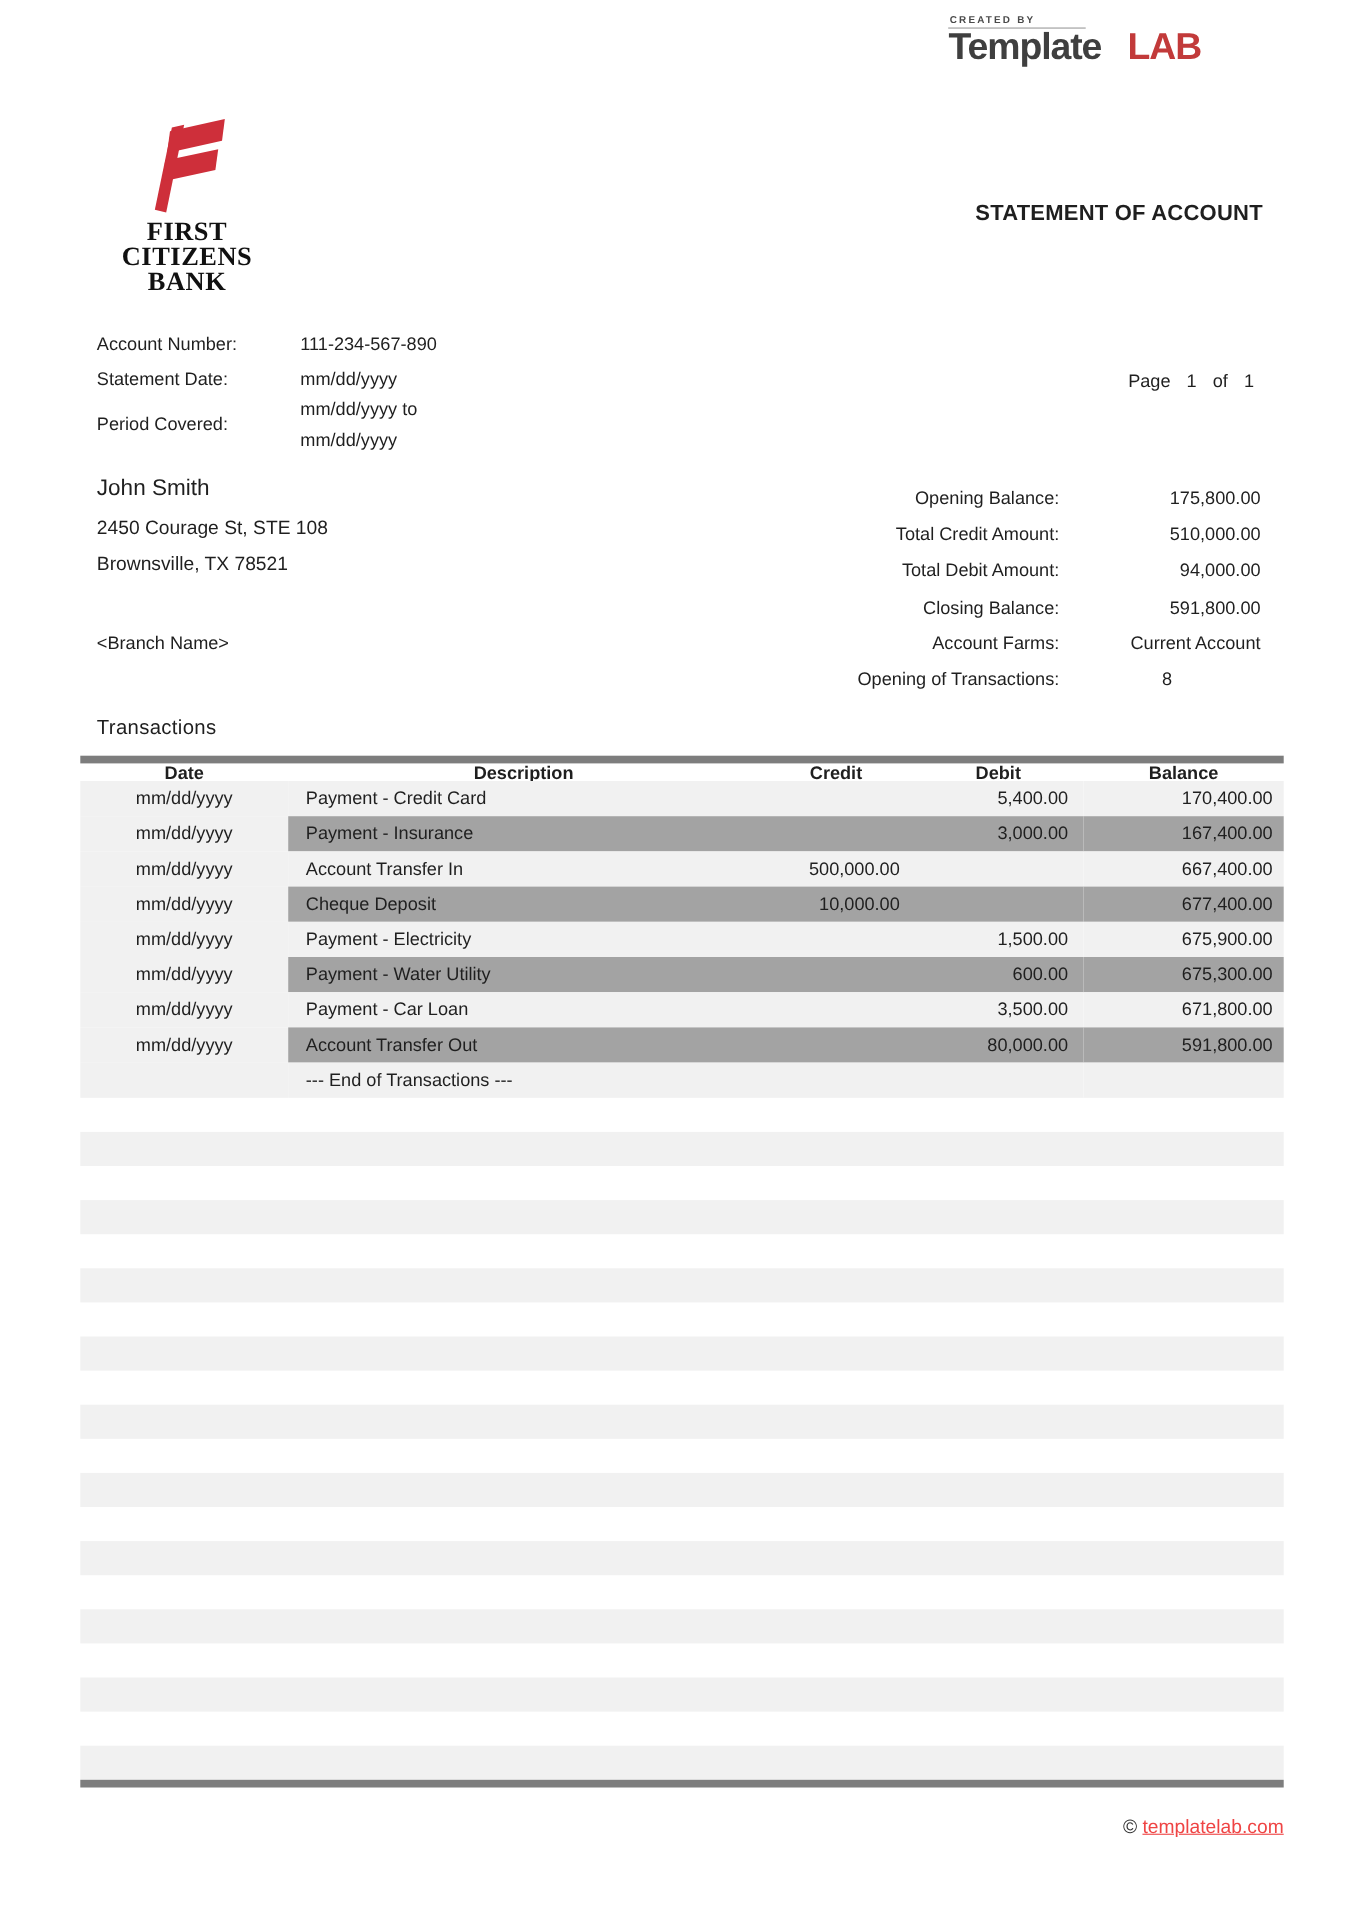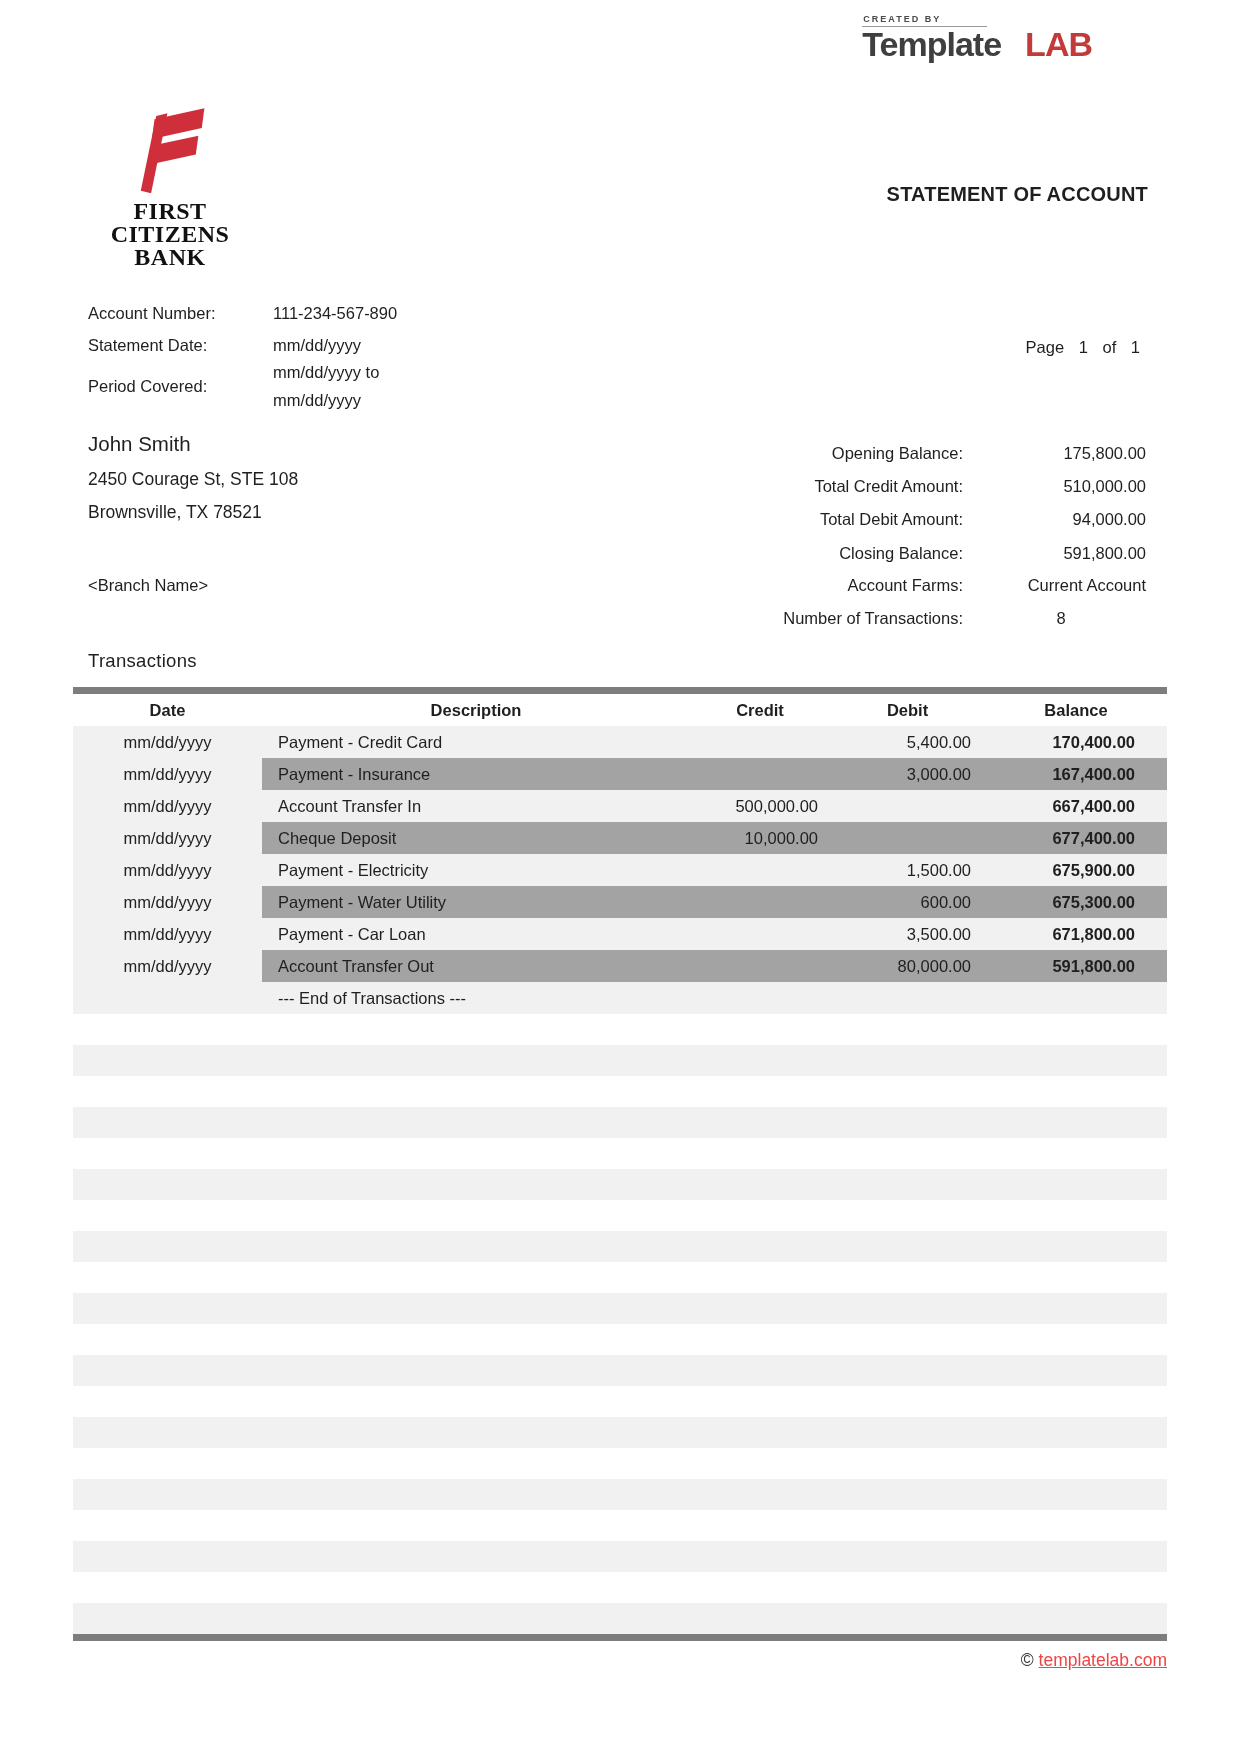--- a/index.html
+++ b/index.html
@@ -43,27 +43,27 @@
   .sum-value{position:absolute;font-size:16.5px;width:170px;right:94px;text-align:right;}
   .sum-value.center{text-align:center;}
 
   .tx-heading{position:absolute;left:88px;top:650px;font-size:18.5px;letter-spacing:.3px;}
 
   
   .table{position:absolute;left:73px;top:687px;width:1094px;}
   .tbar{height:7px;background:var(--bar_gray);}
   .trow{display:grid;grid-template-columns:189px 428px 140px 155px 182px;align-items:center;
         height:32px;font-size:16.5px;}
-  .thead{height:32px;font-weight:bold;}
+  .thead{height:16px;font-weight:bold;}
   .thead .c{text-align:center;}
   .c-date{text-align:center;}
   .c-desc{padding-left:16px;}
   .c-credit{text-align:right;padding-right:12px;}
   .c-debit{text-align:right;padding-right:14px;}
-  .c-bal{text-align:right;padding-right:32px;font-weight:bold;}
+  .c-bal{text-align:right;padding-right:10px;}
   .row-odd > div{background:var(--stripe_gray);height:100%;display:flex;align-items:center;}
   .row-even > div{background:#a3a3a3;height:100%;display:flex;align-items:center;}
   .row-even > .c-date{background:var(--stripe_gray);}
   .row-odd .c-date,.row-even .c-date{justify-content:center;}
   .row-odd .c-credit,.row-even .c-credit,
   .row-odd .c-debit,.row-even .c-debit,
   .row-odd .c-bal,.row-even .c-bal{justify-content:flex-end;}
   .row-odd .c-credit{padding-right:12px;}
   .erow{height:31px;}
   .erow.gray{background:var(--stripe_gray);}
@@ -117,21 +117,21 @@
   <div class="sum-label" style="top:444px">Opening Balance:</div>
   <div class="sum-value" style="top:444px">175,800.00</div>
   <div class="sum-label" style="top:477px">Total Credit Amount:</div>
   <div class="sum-value" style="top:477px">510,000.00</div>
   <div class="sum-label" style="top:510px">Total Debit Amount:</div>
   <div class="sum-value" style="top:510px">94,000.00</div>
   <div class="sum-label" style="top:544px">Closing Balance:</div>
   <div class="sum-value" style="top:544px">591,800.00</div>
   <div class="sum-label" style="top:576px">Account Farms:</div>
   <div class="sum-value" style="top:576px">Current Account</div>
-  <div class="sum-label" style="top:609px">Number of Transactions:</div>
+  <div class="sum-label" style="top:609px">Opening of Transactions:</div>
   <div class="sum-value center" style="top:609px">8</div>
 
   <div class="tx-heading">Transactions</div>
 
   <div class="table">
     <div class="tbar"></div>
 
     <div class="trow thead">
       <div class="c">Date</div>
       <div class="c">Description</div>

